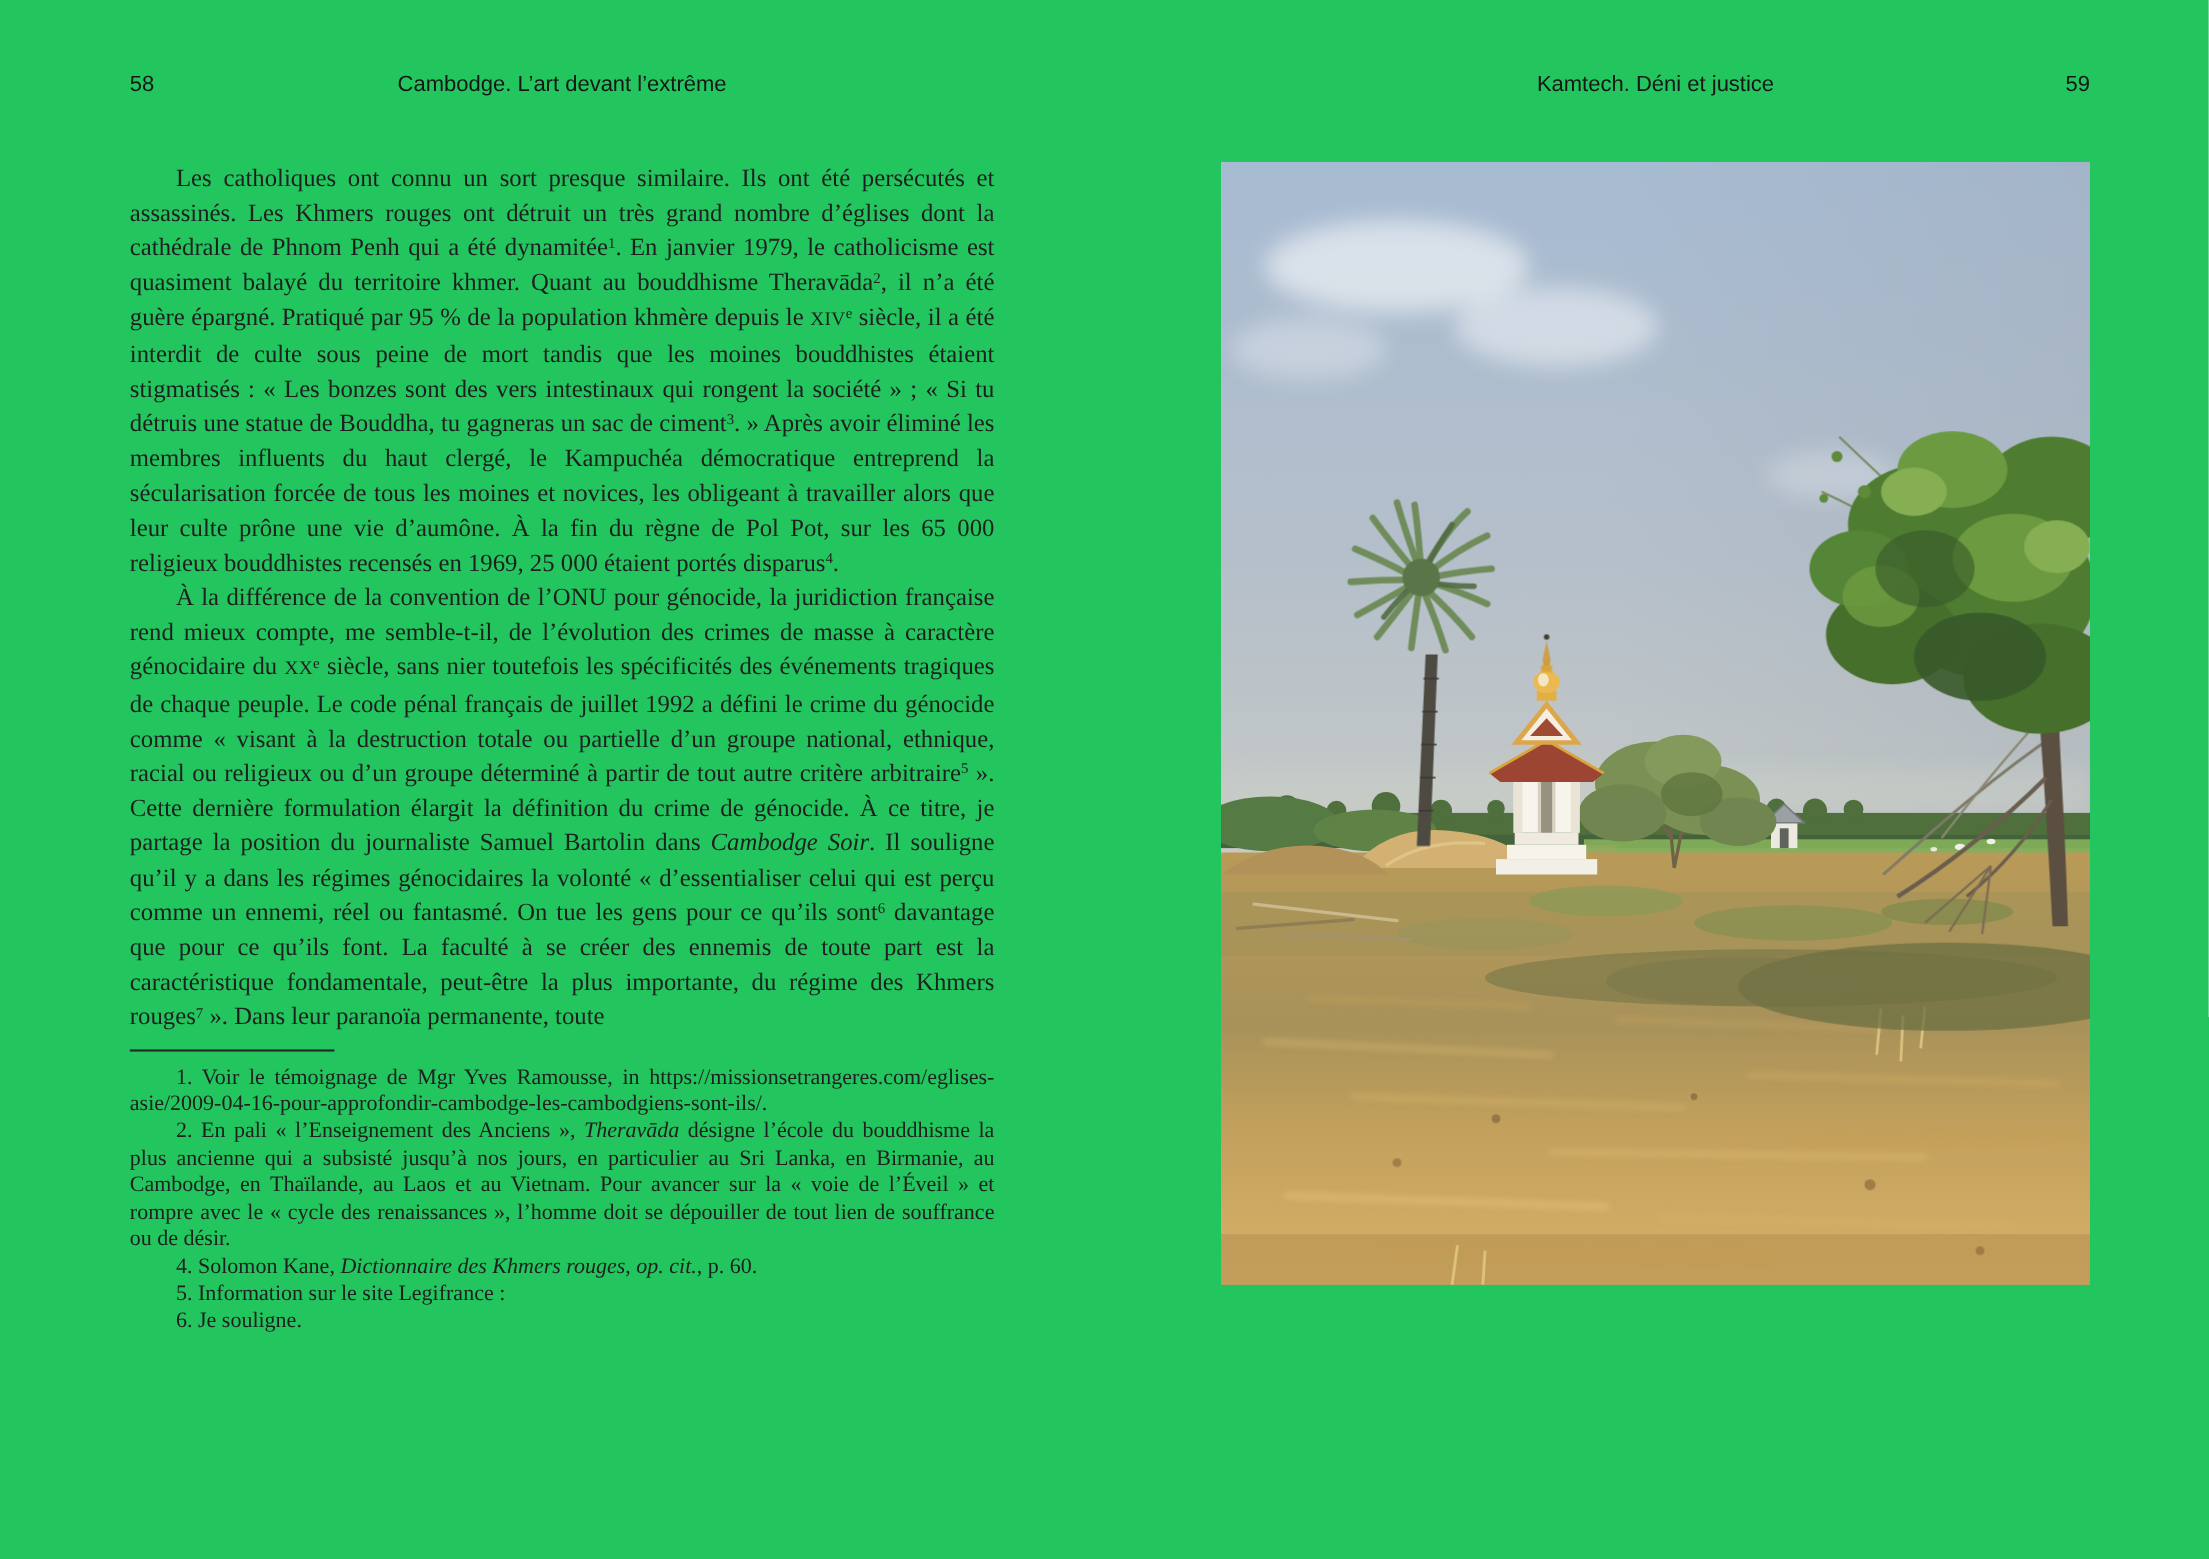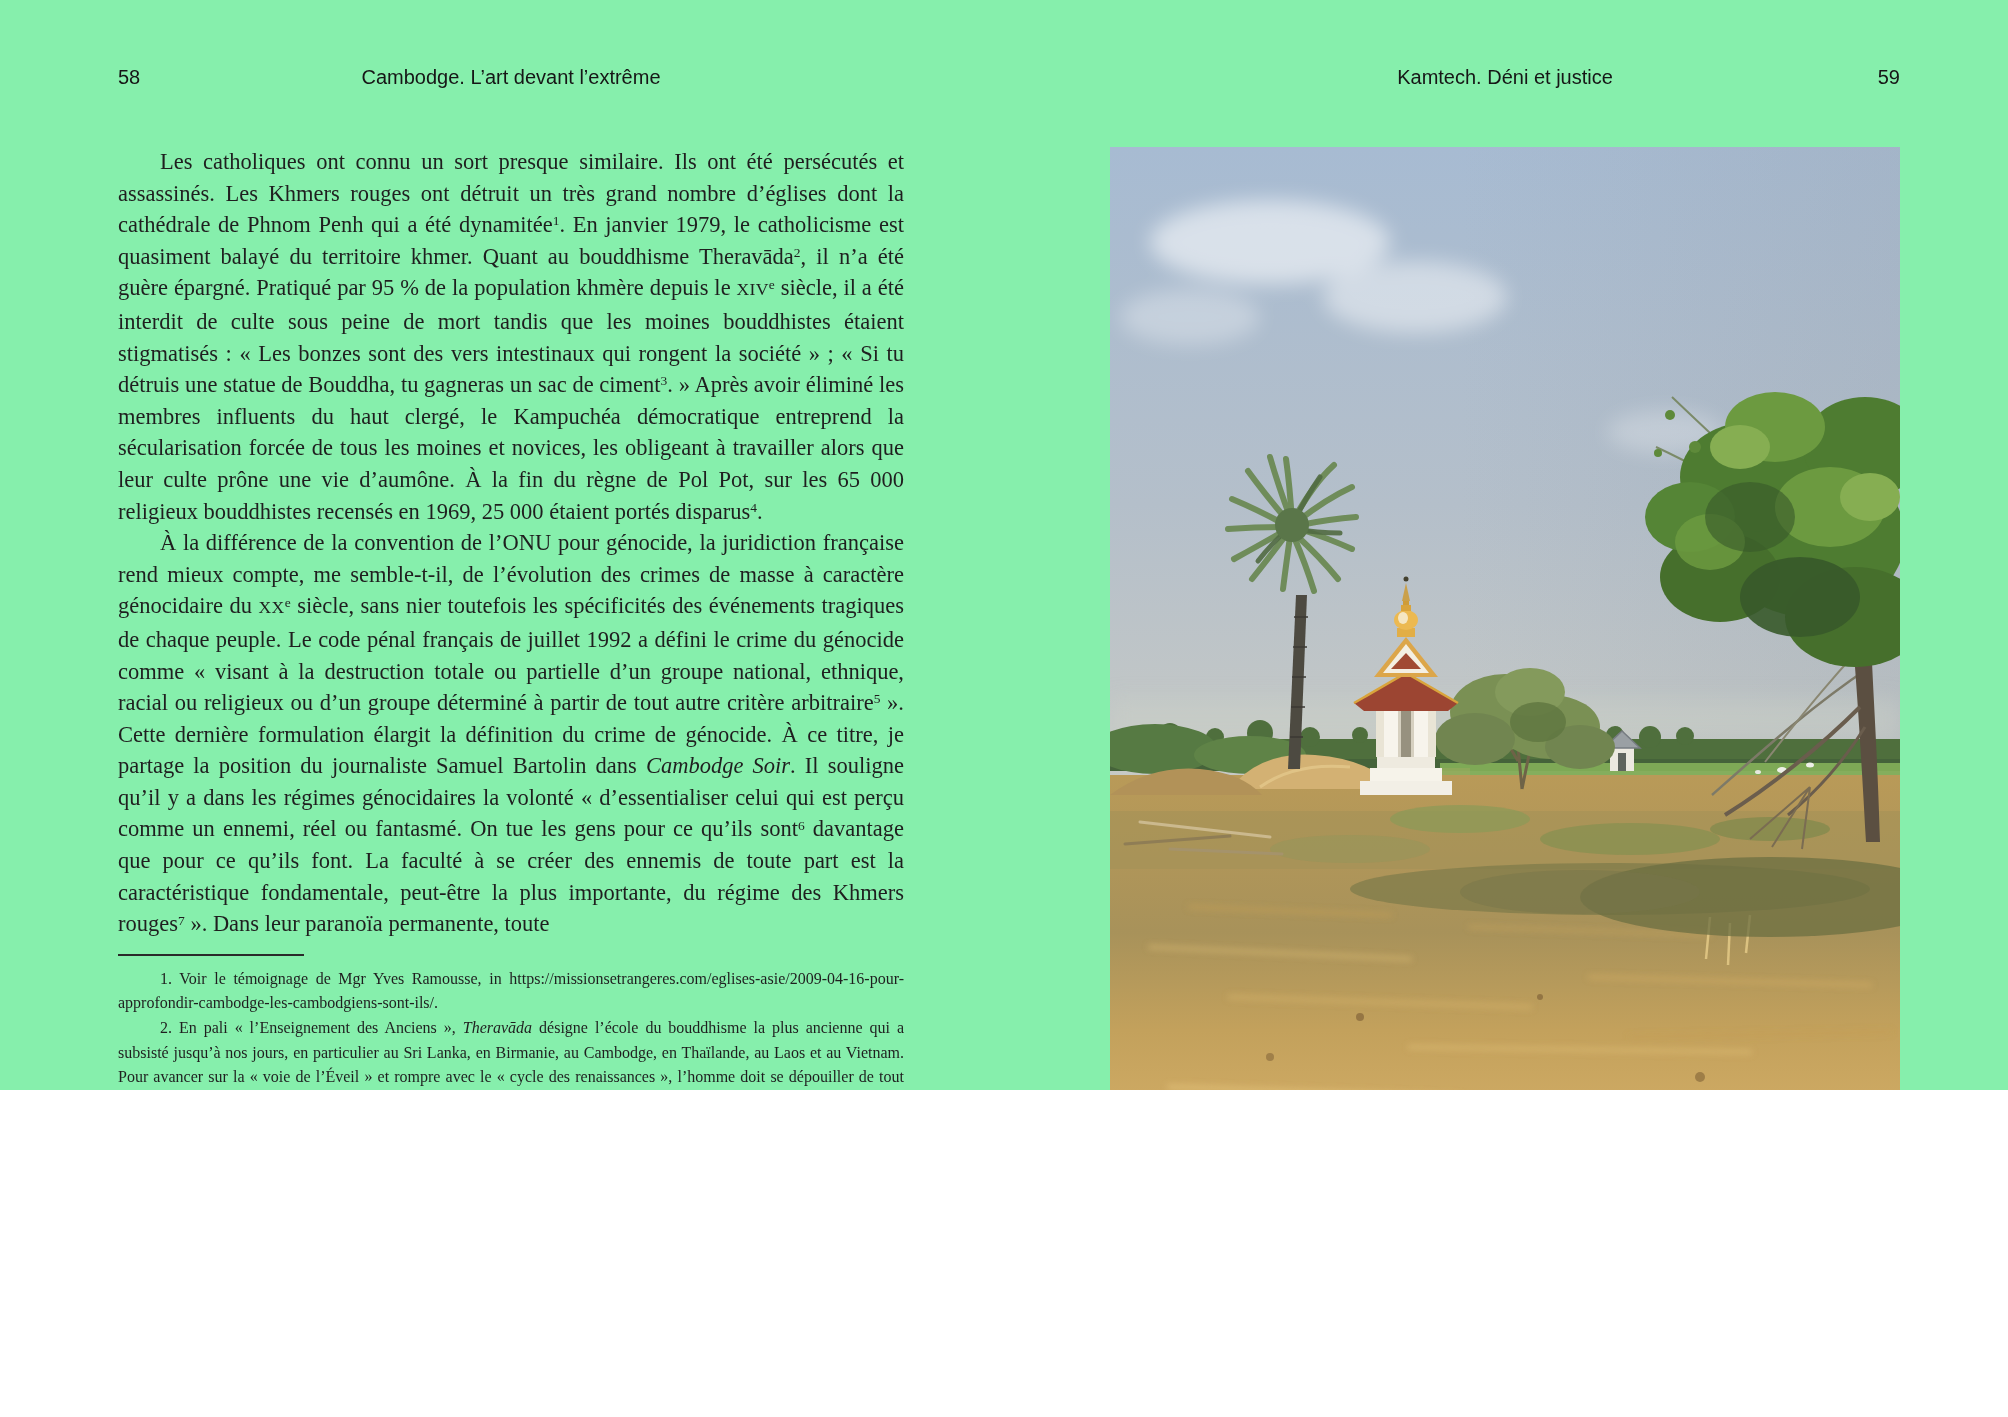--- a/index.html
+++ b/index.html
@@ -1,19 +1,19 @@
 <!DOCTYPE html>
 <html lang="fr"><head>
 <meta charset="utf-8">
 <style>
   html,body{margin:0;padding:0;background:#ffffff;}
   .spread{
     position:relative;
-    width:2008px;height:1090px;
-    background:#86efac;
+    width:2008px;height:1417px;
+    background:#22c55e;
     font-family:"Liberation Serif","DejaVu Serif",serif;
     color:#1f1f1f;
     overflow:hidden;
   }
   
   .running-head{
     position:absolute;top:64px;height:26px;
     font-family:"Liberation Sans","DejaVu Sans",sans-serif;
     font-size:20px;line-height:26px;color:#161616;
   }
@@ -31,21 +31,21 @@
   sup{font-size:0.6em;line-height:0;position:relative;top:-0.5em;vertical-align:baseline;}
   em{font-style:italic;}
   .sc{text-transform:uppercase;font-size:0.78em;letter-spacing:0.02em;}
   
   .footnote-rule{
     width:186px;height:0;border-top:2px solid #2a2a2a;
     margin-top:14px;
   }
   .footnotes{
     margin-top:11px;
-    font-size:16px;line-height:24.6px;text-align:justify;
+    font-size:20px;line-height:24.6px;text-align:justify;
   }
   .footnote{margin:0 0 5px 0;overflow-wrap:anywhere;}
   
   .photo-frame{
     position:absolute;left:1110px;top:147px;width:790px;height:1021px;
     overflow:hidden;
   }
   .photo-frame svg{display:block;}
   .photo-caption{
     position:absolute;left:1110px;top:1224px;width:790px;

